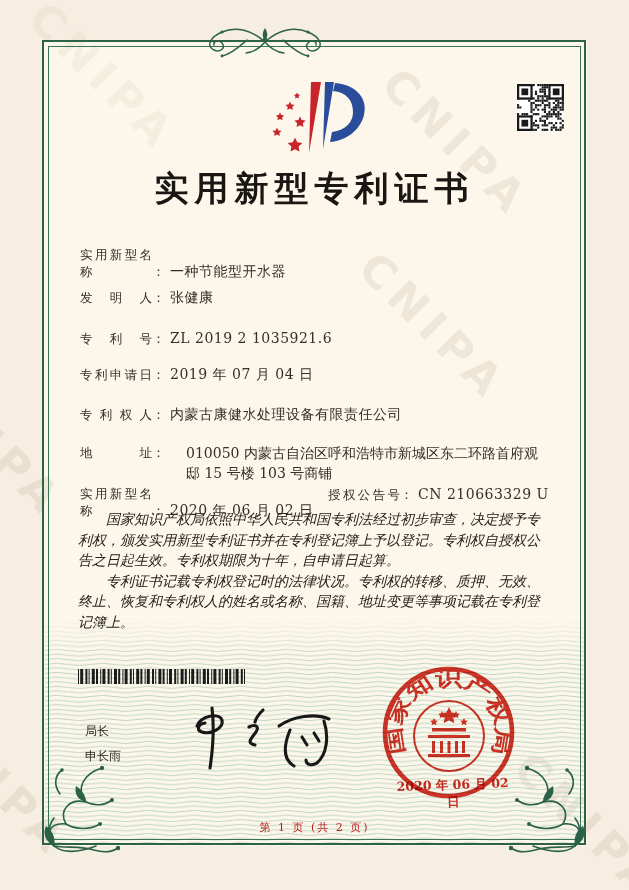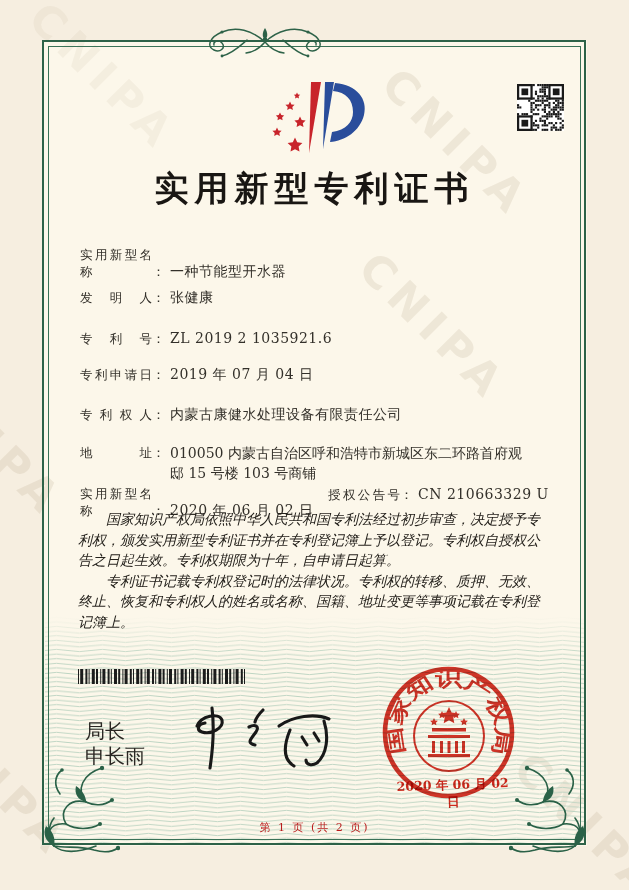--- a/index.html
+++ b/index.html
@@ -12,26 +12,26 @@
   .wm{position:absolute;z-index:2;font-family:"DejaVu Sans","Liberation Sans",sans-serif;
       font-weight:bold;font-size:44px;letter-spacing:8px;color:rgba(163,142,108,0.15);
       transform:rotate(45deg);transform-origin:left top;white-space:nowrap;}
   .content{position:absolute;z-index:3;}
   .cert-no{left:74px;top:84px;font-size:13.5px;letter-spacing:1px;color:#3a362f;}
   .title{left:42px;top:166px;width:545px;text-align:center;font-size:34px;font-weight:700;letter-spacing:6px;color:#191613;}
   .row{left:80px;font-size:14px;color:#33302a;}
   .flabel{display:inline-block;width:72px;font-size:12.5px;text-align:justify;text-align-last:justify;vertical-align:baseline;}
   .colon{font-size:13px;}
   .val{margin-left:5px;letter-spacing:0.5px;}
-  .addr-val{display:inline-block;vertical-align:top;margin-left:5px;width:382px;line-height:19.5px;}
+  .addr-val{display:inline-block;vertical-align:top;margin-left:21px;width:382px;line-height:19.5px;}
   .addr-line{display:block;}
   .pair2{position:absolute;left:248px;top:0;white-space:nowrap;}
   .legal{left:78px;top:509px;width:473px;font-size:14px;line-height:20.5px;font-style:italic;color:#24211c;}
   .legal p{margin:0;text-indent:2em;}
-  .signoff{left:85px;top:719px;font-family:"DejaVu Sans","Liberation Sans",sans-serif;font-size:20px;line-height:25px;color:#2a2723;}
+  .signoff{left:85px;top:719px;font-family:"DejaVu Sans","Liberation Sans",sans-serif;font-size:12px;line-height:25px;color:#2a2723;}
   .seal-wrap{position:absolute;left:380px;top:664px;width:137px;height:137px;z-index:5;mix-blend-mode:multiply;opacity:0.95;}
   .seal-date{position:absolute;left:394px;top:777px;width:118px;text-align:center;z-index:6;
              color:#d02a1e;font-size:12.5px;font-weight:bold;transform:rotate(-2deg);mix-blend-mode:multiply;}
   .page-info{left:42px;top:820px;width:545px;text-align:center;font-size:11px;letter-spacing:2px;color:#b91c1c;}
   .cont-note{left:0;top:857px;width:629px;text-align:center;font-size:14.5px;font-style:italic;color:#24211c;}
   .orn{position:absolute;z-index:5;pointer-events:none;}
   svg{display:block;}
 </style>
 </head>
 <body>

